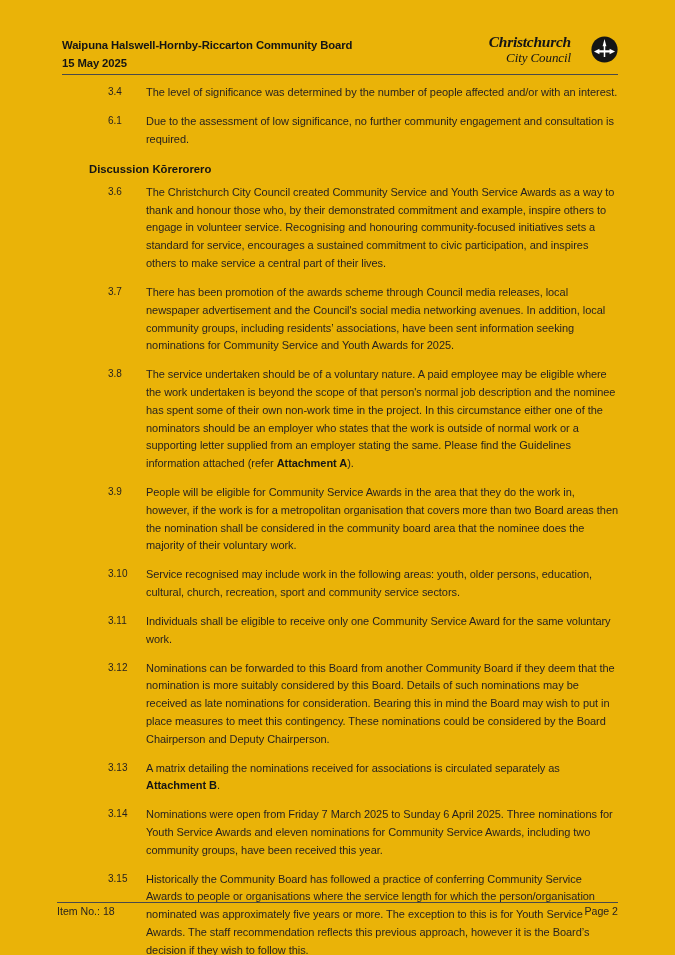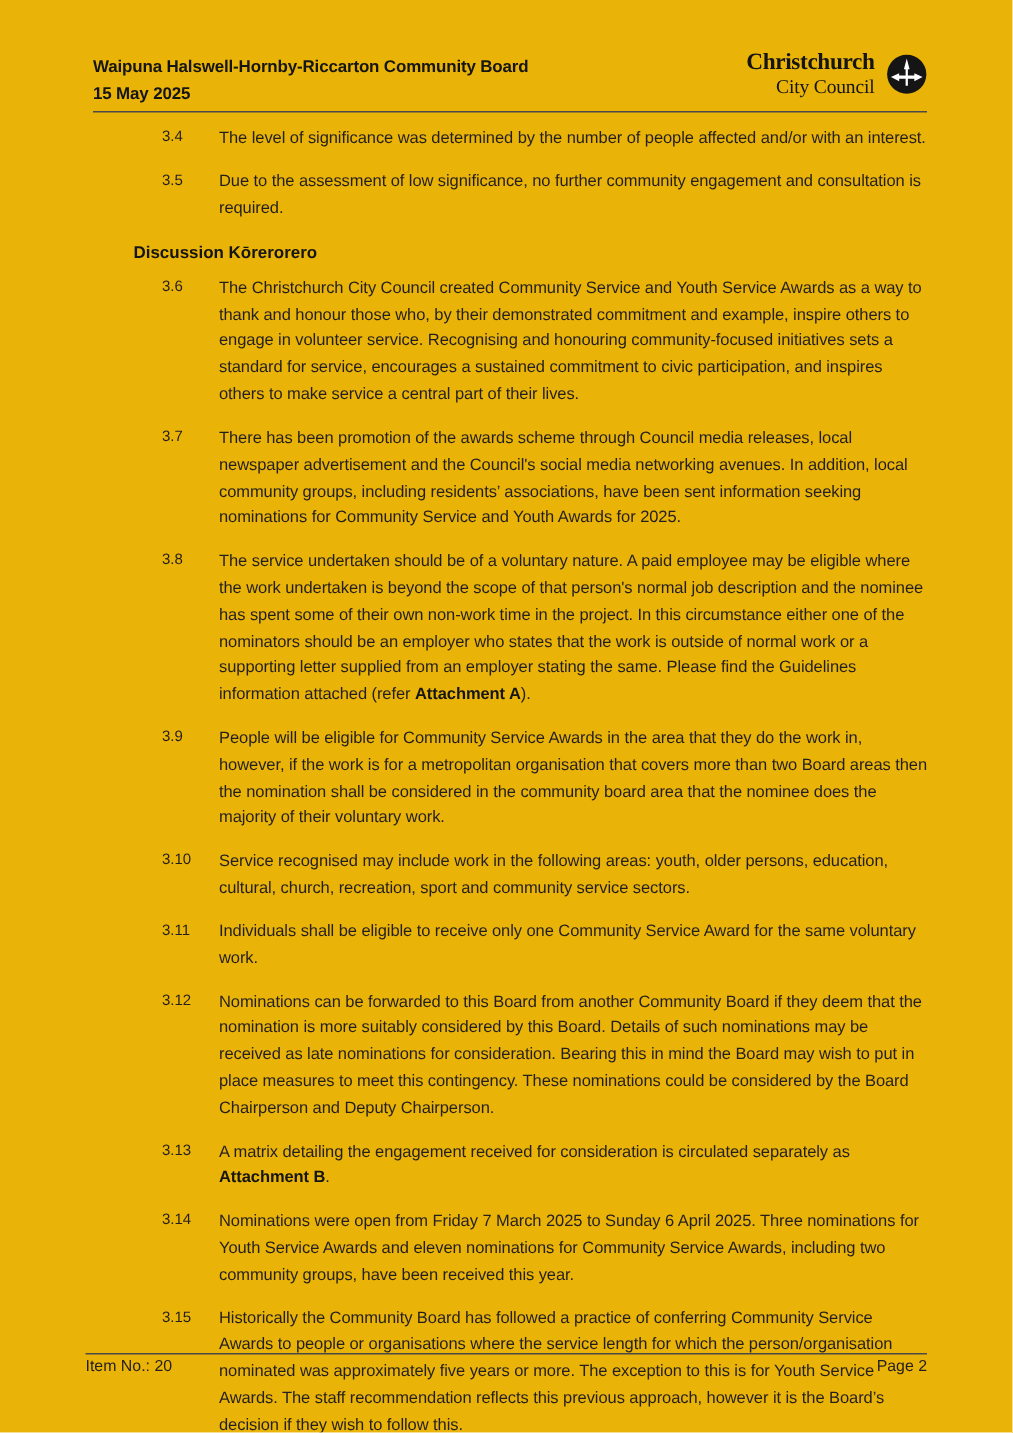--- a/index.html
+++ b/index.html
@@ -37,22 +37,23 @@
     letter-spacing: -0.1px;
     color: #151515;
     white-space: nowrap;
   }
   .header-title-line {
     display: block;
   }
   .brand {
     display: flex;
     align-items: center;
-    gap: 8px;
+    gap: 20px;
     margin-top: -2px;
+    font-style: italic;
   }
   .brand-words {
     text-align: right;
     line-height: 1.08;
     color: #151515;
   }
   .brand-word-top {
     display: block;
     font-family: "Liberation Serif", serif;
     font-size: 15.5px;
@@ -168,21 +169,21 @@
   <div class="header-rule"></div>
 
   <div class="content">
 
     <div class="clause">
       <div class="clause-number">3.4</div>
       <div class="clause-text">The level of significance was determined by the number of people affected and/or with an interest.</div>
     </div>
 
     <div class="clause">
-      <div class="clause-number">3.5</div>
+      <div class="clause-number">6.1</div>
       <div class="clause-text">Due to the assessment of low significance, no further community engagement and consultation is required.</div>
     </div>
 
     <div class="section-heading">Discussion Kōrerorero</div>
 
     <div class="clause">
       <div class="clause-number">3.6</div>
       <div class="clause-text">The Christchurch City Council created Community Service and Youth Service Awards as a way to thank and honour those who, by their demonstrated commitment and example, inspire others to engage in volunteer service. Recognising and honouring community-focused initiatives sets a standard for service, encourages a sustained commitment to civic participation, and inspires others to make service a central part of their lives.</div>
     </div>
 
@@ -211,34 +212,34 @@
       <div class="clause-text">Individuals shall be eligible to receive only one Community Service Award for the same voluntary work.</div>
     </div>
 
     <div class="clause">
       <div class="clause-number">3.12</div>
       <div class="clause-text">Nominations can be forwarded to this Board from another Community Board if they deem that the nomination is more suitably considered by this Board. Details of such nominations may be received as late nominations for consideration. Bearing this in mind the Board may wish to put in place measures to meet this contingency. These nominations could be considered by the Board Chairperson and Deputy Chairperson.</div>
     </div>
 
     <div class="clause">
       <div class="clause-number">3.13</div>
-      <div class="clause-text"><span>A matrix detailing the engagement received for consideration is circulated separately as </span><b>Attachment B</b><span>.</span></div>
+      <div class="clause-text"><span>A matrix detailing the nominations received for associations is circulated separately as </span><b>Attachment B</b><span>.</span></div>
     </div>
 
     <div class="clause">
       <div class="clause-number">3.14</div>
       <div class="clause-text">Nominations were open from Friday 7 March 2025 to Sunday 6 April 2025. Three nominations for Youth Service Awards and eleven nominations for Community Service Awards, including two community groups, have been received this year.</div>
     </div>
 
     <div class="clause">
       <div class="clause-number">3.15</div>
       <div class="clause-text">Historically the Community Board has followed a practice of conferring Community Service Awards to people or organisations where the service length for which the person/organisation nominated was approximately five years or more. The exception to this is for Youth Service Awards. The staff recommendation reflects this previous approach, however it is the Board’s decision if they wish to follow this.</div>
     </div>
 
   </div>
 
   <div class="footer-rule"></div>
   <div class="page-footer">
-    <span>Item No.: 20</span>
+    <span>Item No.: 18</span>
     <span>Page 2</span>
   </div>
 
 </div>
 
 </body></html>

